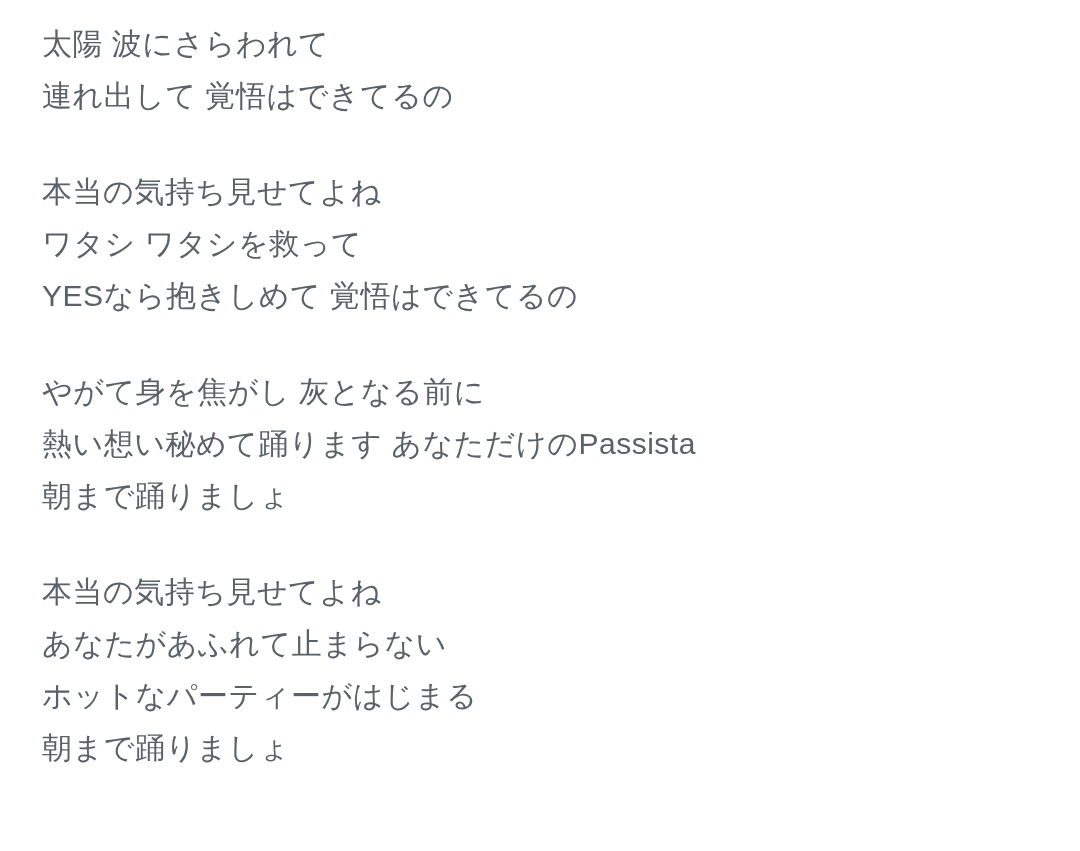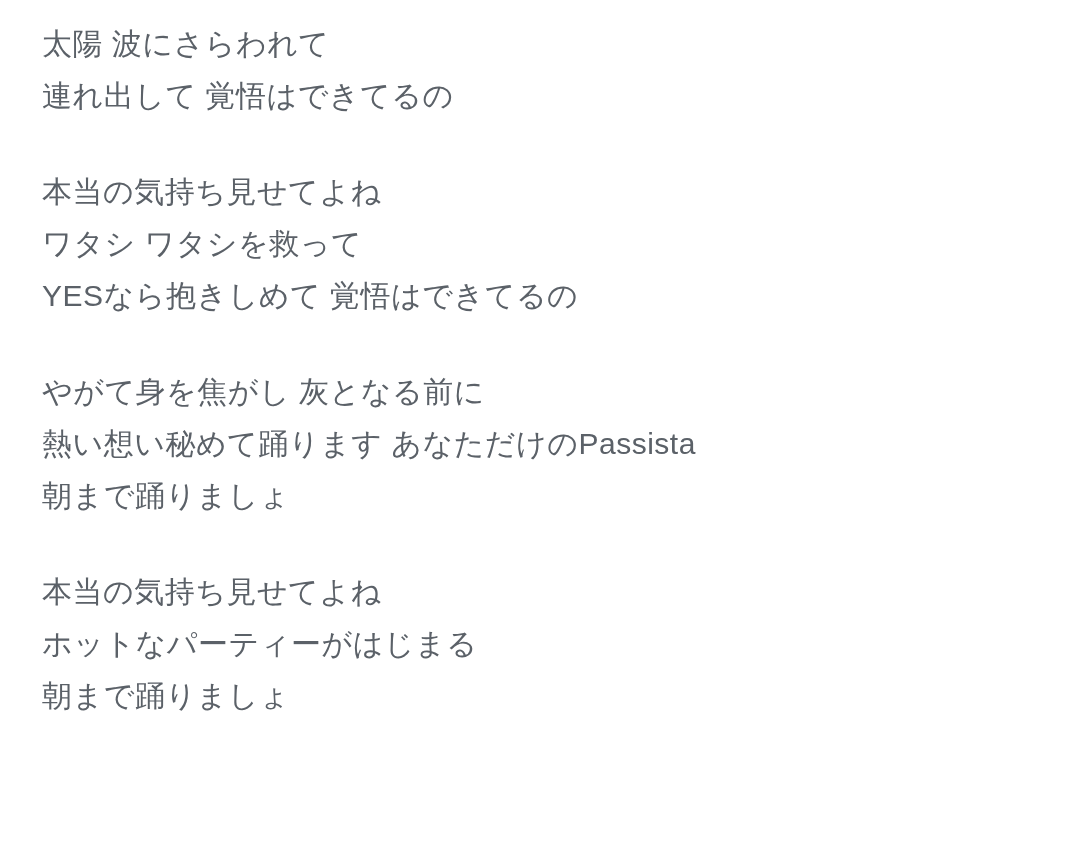--- a/index.html
+++ b/index.html
@@ -49,17 +49,18 @@
   </div>
 
   <div class="stanza">
     <p class="lyric-line">やがて身を焦がし 灰となる前に</p>
     <p class="lyric-line">熱い想い秘めて踊ります あなただけのPassista</p>
     <p class="lyric-line">朝まで踊りましょ</p>
   </div>
 
   <div class="stanza">
     <p class="lyric-line">本当の気持ち見せてよね</p>
+    <p class="lyric-line">あなたがあふれて止まらない</p>
     <p class="lyric-line">ホットなパーティーがはじまる</p>
     <p class="lyric-line">朝まで踊りましょ</p>
   </div>
 
 </div>
 
 </body></html>

